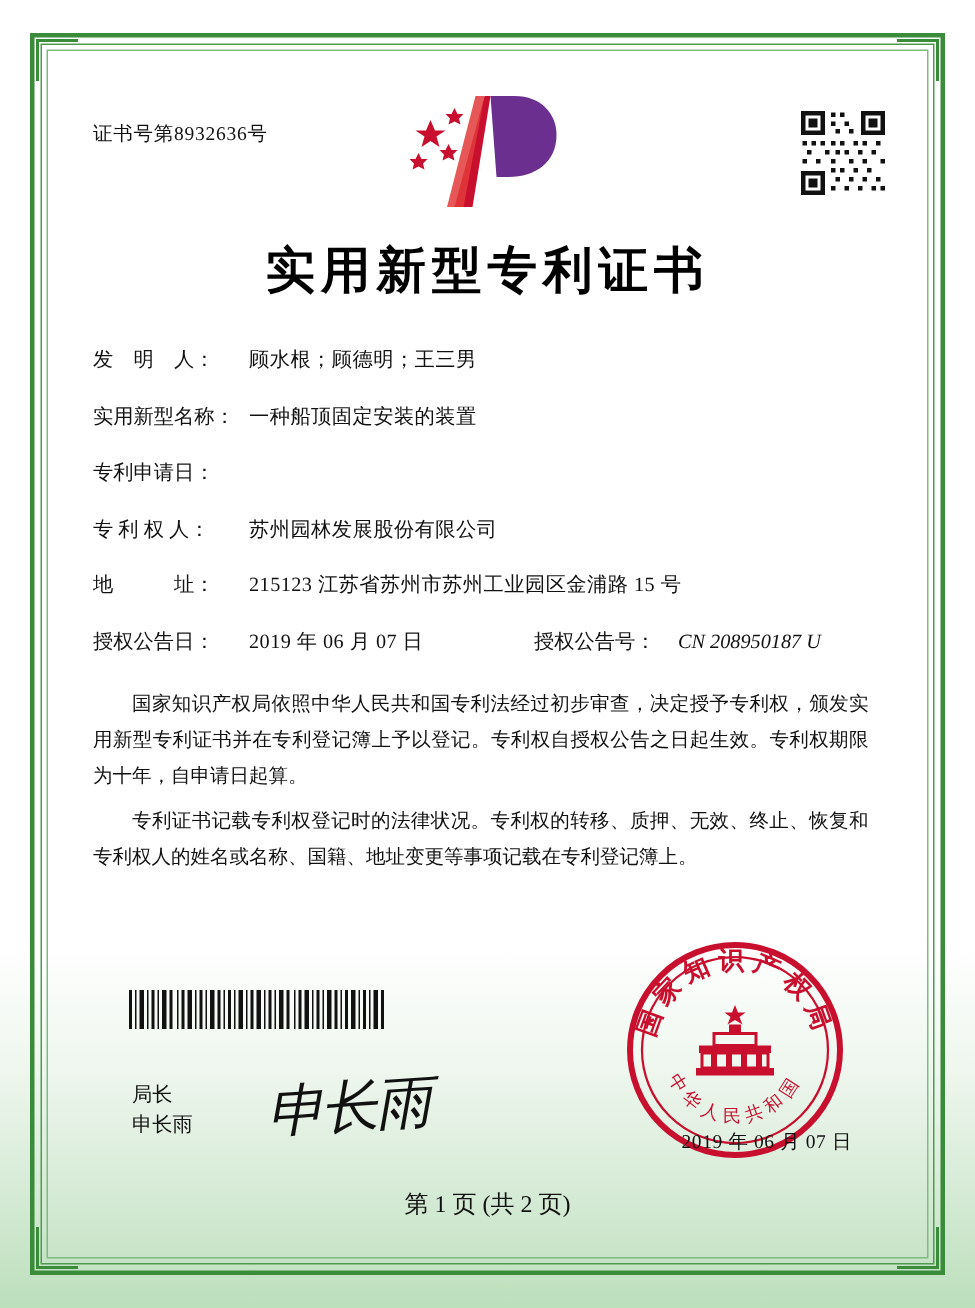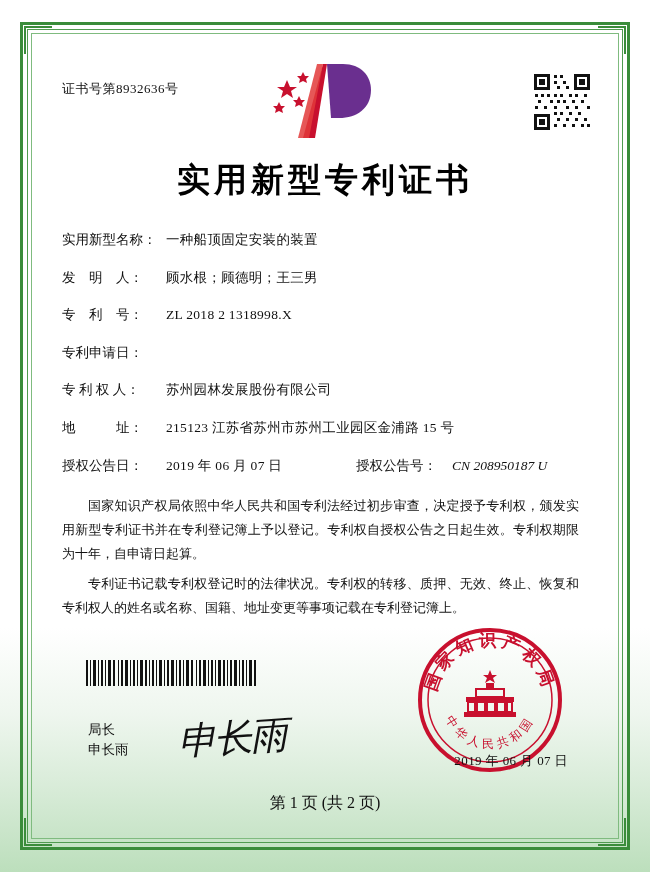--- a/index.html
+++ b/index.html
@@ -309,33 +309,29 @@
           </g>
         </svg>
       </div>
     </div>
 
     <div class="title">实用新型专利证书</div>
 
     <div class="fields">
 
       <div class="field-row">
+        <div class="field-label">发　明　人：</div>
+        <div class="field-value">顾水根；顾德明；王三男</div>
+      </div>
+
+      <div class="field-row">
         <div class="field-label">实用新型名称：</div>
         <div class="field-value">一种船顶固定安装的装置</div>
       </div>
 
-      <div class="field-row">
-        <div class="field-label">发　明　人：</div>
-        <div class="field-value">顾水根；顾德明；王三男</div>
-      </div>
-
-      <div class="field-row">
-        <div class="field-label">专　利　号：</div>
-        <div class="field-value">ZL 2018 2 1318998.X</div>
-      </div>
 
       <div class="field-row">
         <div class="field-label">专利申请日：</div>
       </div>
 
       <div class="field-row">
         <div class="field-label">专 利 权 人：</div>
         <div class="field-value">苏州园林发展股份有限公司</div>
       </div>
 

